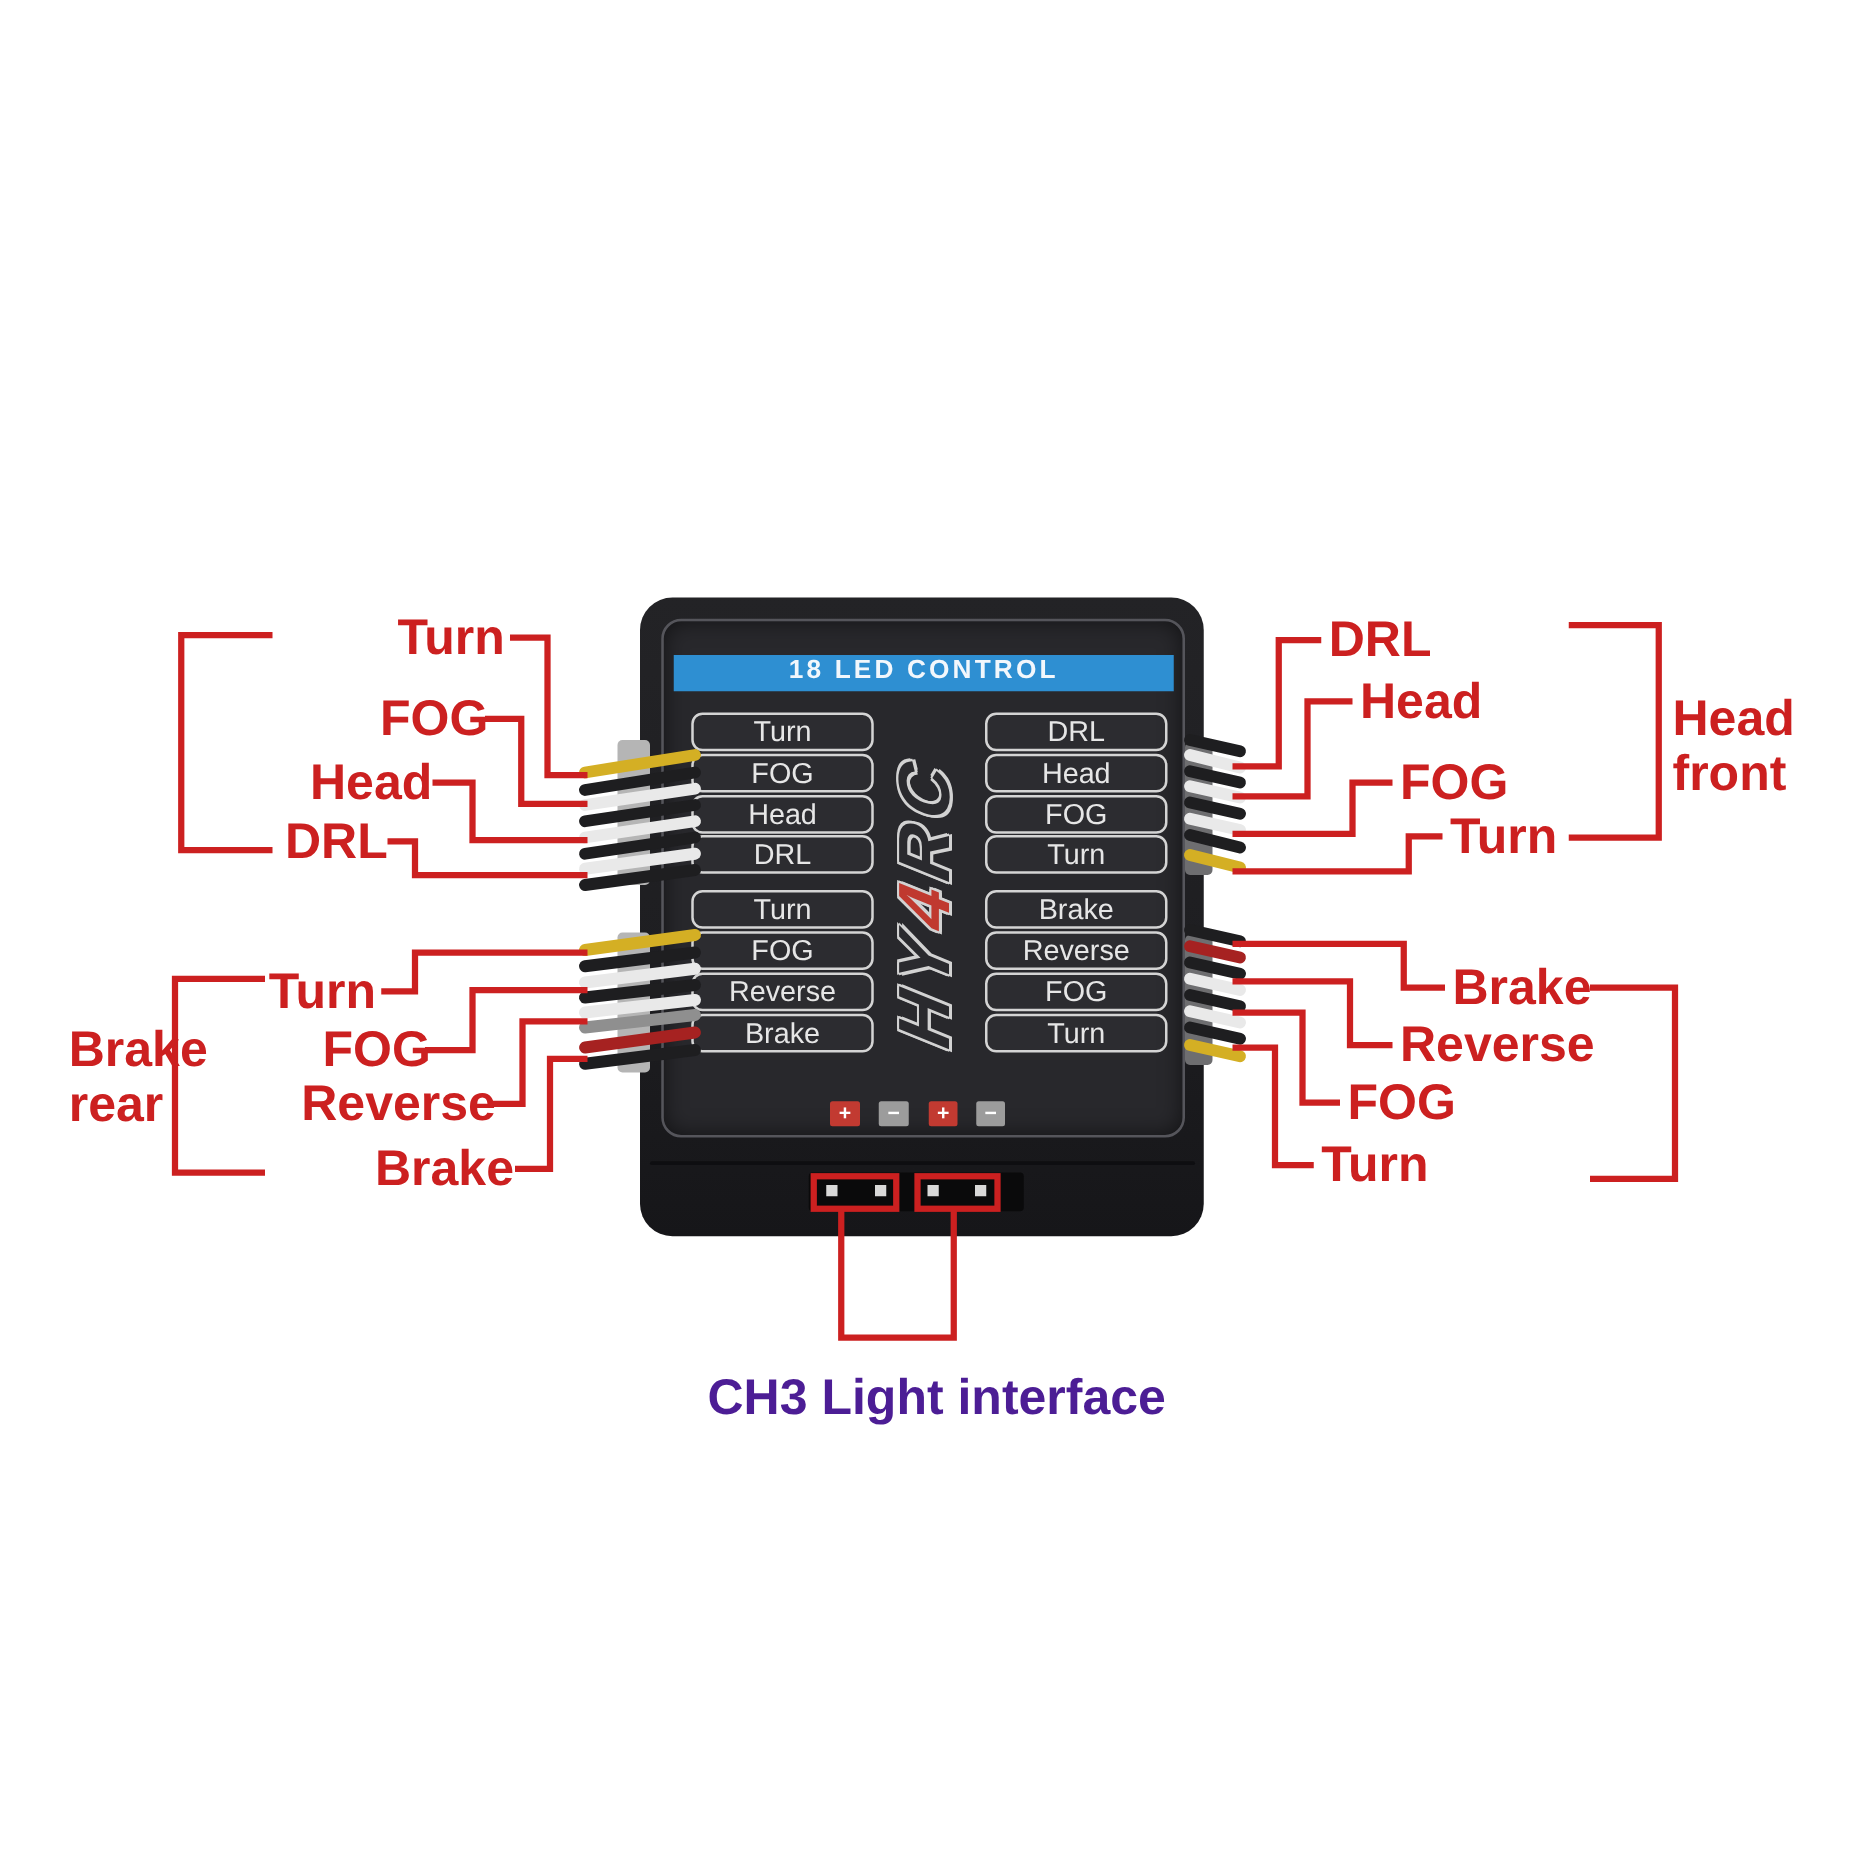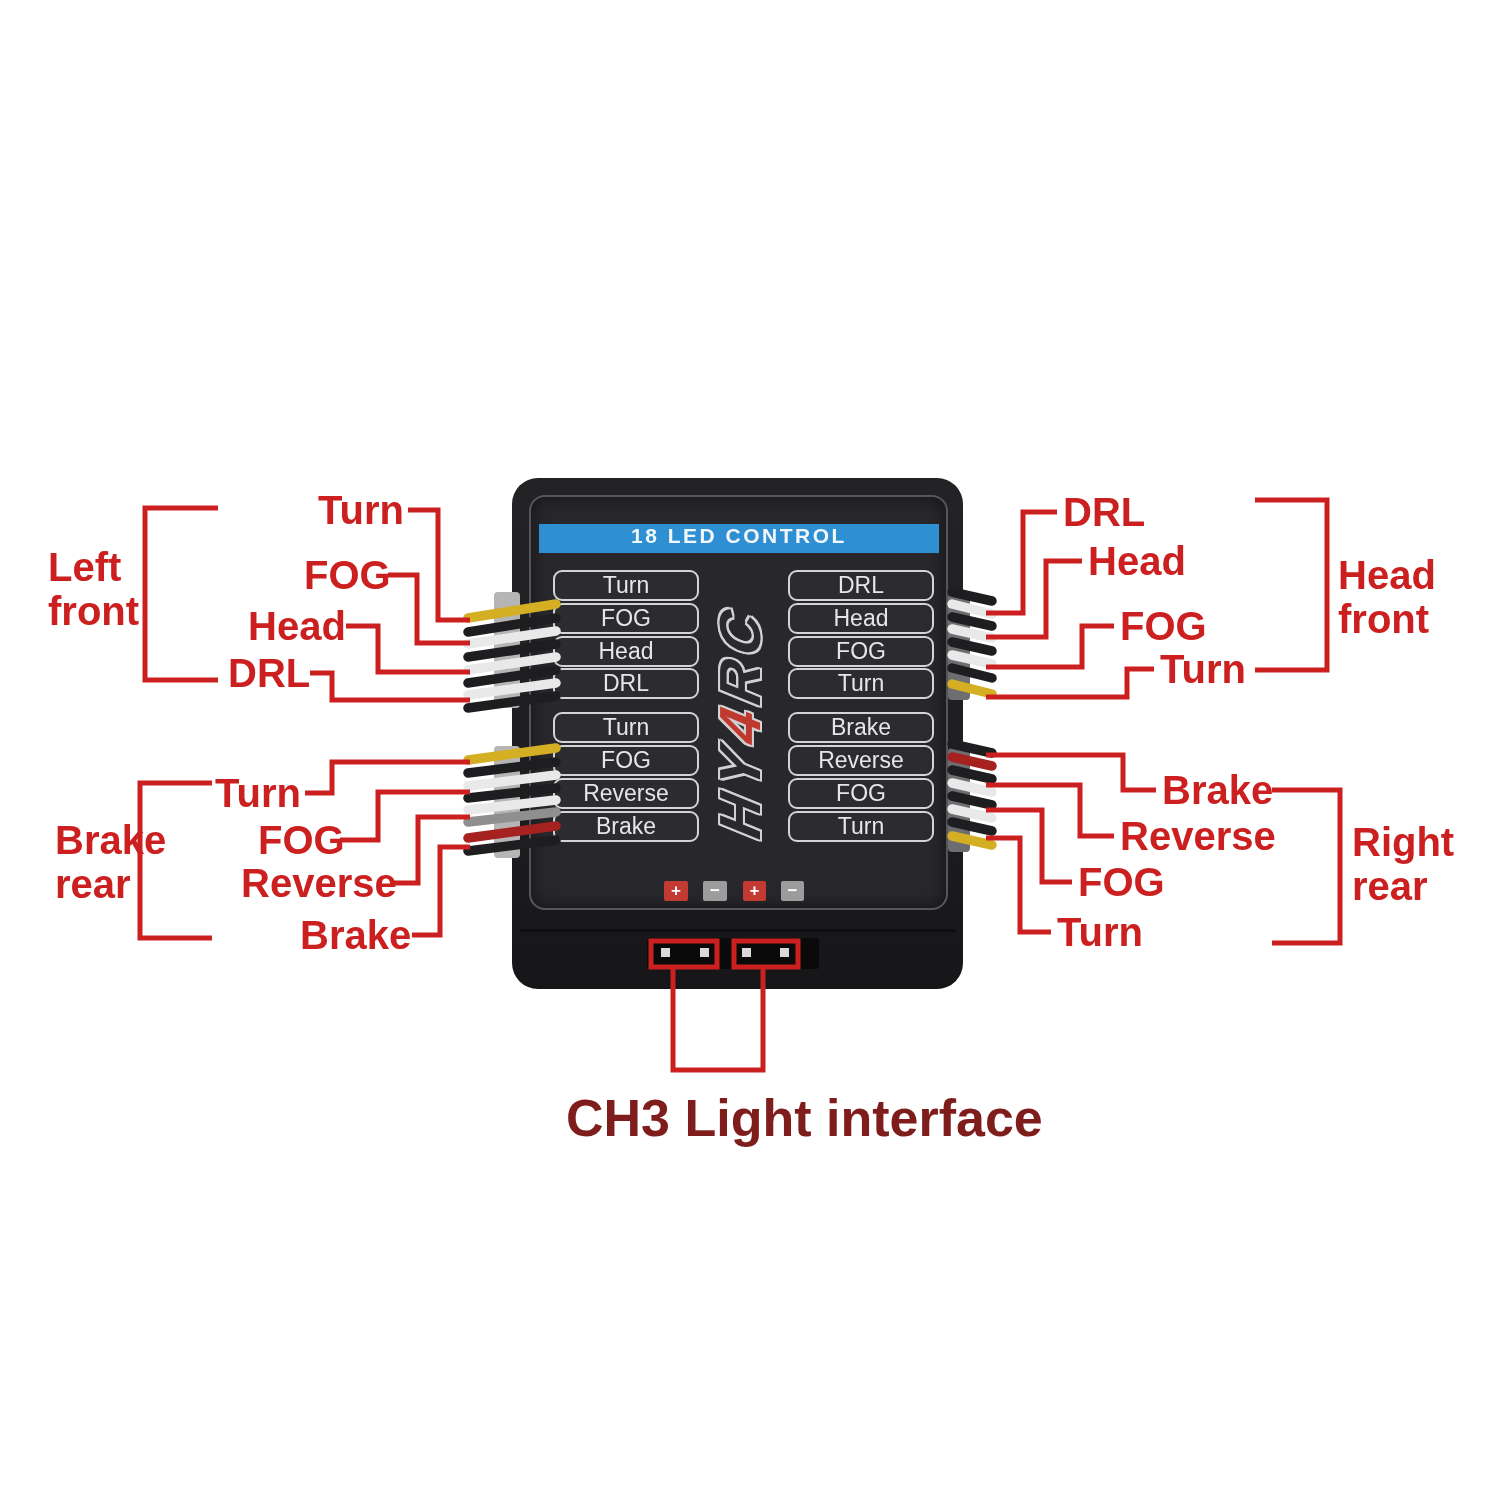--- a/index.html
+++ b/index.html
@@ -27,21 +27,21 @@
   .pm{position:absolute;top:881px;height:20px;border-radius:2px;color:#ffffff;font-weight:bold;
       font-size:17px;line-height:19px;text-align:center;}
   .pm-plus{background:#c23a31;}
   .pm-minus{background:#9c9c9c;}
   .recess{position:absolute;left:647px;top:938px;width:172px;height:31px;background:#0a0a0b;border-radius:3px;}
   
   .overlay{position:absolute;left:0;top:0;z-index:5;}
   .wlbl{position:absolute;z-index:6;color:#cc2020;font-weight:bold;font-size:40px;line-height:46px;
         white-space:nowrap;}
   .grp{position:absolute;z-index:6;color:#cc2020;font-weight:bold;font-size:40px;line-height:44px;width:112px;}
-  .ch3{position:absolute;z-index:6;color:#7f1d1d;font-weight:bold;font-size:52px;line-height:46px;white-space:nowrap;}
+  .ch3{position:absolute;z-index:6;color:#4c1d95;font-weight:bold;font-size:40px;line-height:46px;white-space:nowrap;}
 </style>
 </head>
 <body>
 
 <div class="scene">
 
   <div class="device-body"></div>
   <div class="device-crease"></div>
   <div class="faceplate"></div>
 
@@ -176,39 +176,37 @@
       <rect x="742" y="948" width="9" height="9"></rect>
       <rect x="780" y="948" width="9" height="9"></rect>
     </g>
     <g stroke="#cc2020" stroke-width="5" fill="none">
       <rect x="651" y="941" width="66" height="26"></rect>
       <rect x="734" y="941" width="64" height="26"></rect>
       <polyline points="673,967 673,1070 763,1070 763,967"></polyline>
     </g>
   </svg>
 
-  <div class="grp" style="left:48px;top:545px">Left front</div>
   <div class="wlbl" style="left:318px;top:487px">Turn</div>
   <div class="wlbl" style="left:304px;top:552px">FOG</div>
   <div class="wlbl" style="left:248px;top:603px">Head</div>
   <div class="wlbl" style="left:228px;top:650px">DRL</div>
 
   <div class="grp" style="left:55px;top:818px">Brake rear</div>
   <div class="wlbl" style="left:215px;top:770px">Turn</div>
   <div class="wlbl" style="left:258px;top:817px">FOG</div>
   <div class="wlbl" style="left:241px;top:860px">Reverse</div>
   <div class="wlbl" style="left:300px;top:912px">Brake</div>
 
   <div class="grp" style="left:1338px;top:553px">Head front</div>
   <div class="wlbl" style="left:1063px;top:489px">DRL</div>
   <div class="wlbl" style="left:1088px;top:538px">Head</div>
   <div class="wlbl" style="left:1120px;top:603px">FOG</div>
   <div class="wlbl" style="left:1160px;top:646px">Turn</div>
 
-  <div class="grp" style="left:1352px;top:820px">Right rear</div>
   <div class="wlbl" style="left:1162px;top:767px">Brake</div>
   <div class="wlbl" style="left:1120px;top:813px">Reverse</div>
   <div class="wlbl" style="left:1078px;top:859px">FOG</div>
   <div class="wlbl" style="left:1057px;top:909px">Turn</div>
 
   <div class="ch3" style="left:566px;top:1095px">CH3 Light interface</div>
 
 </div>
 
 </body></html>

